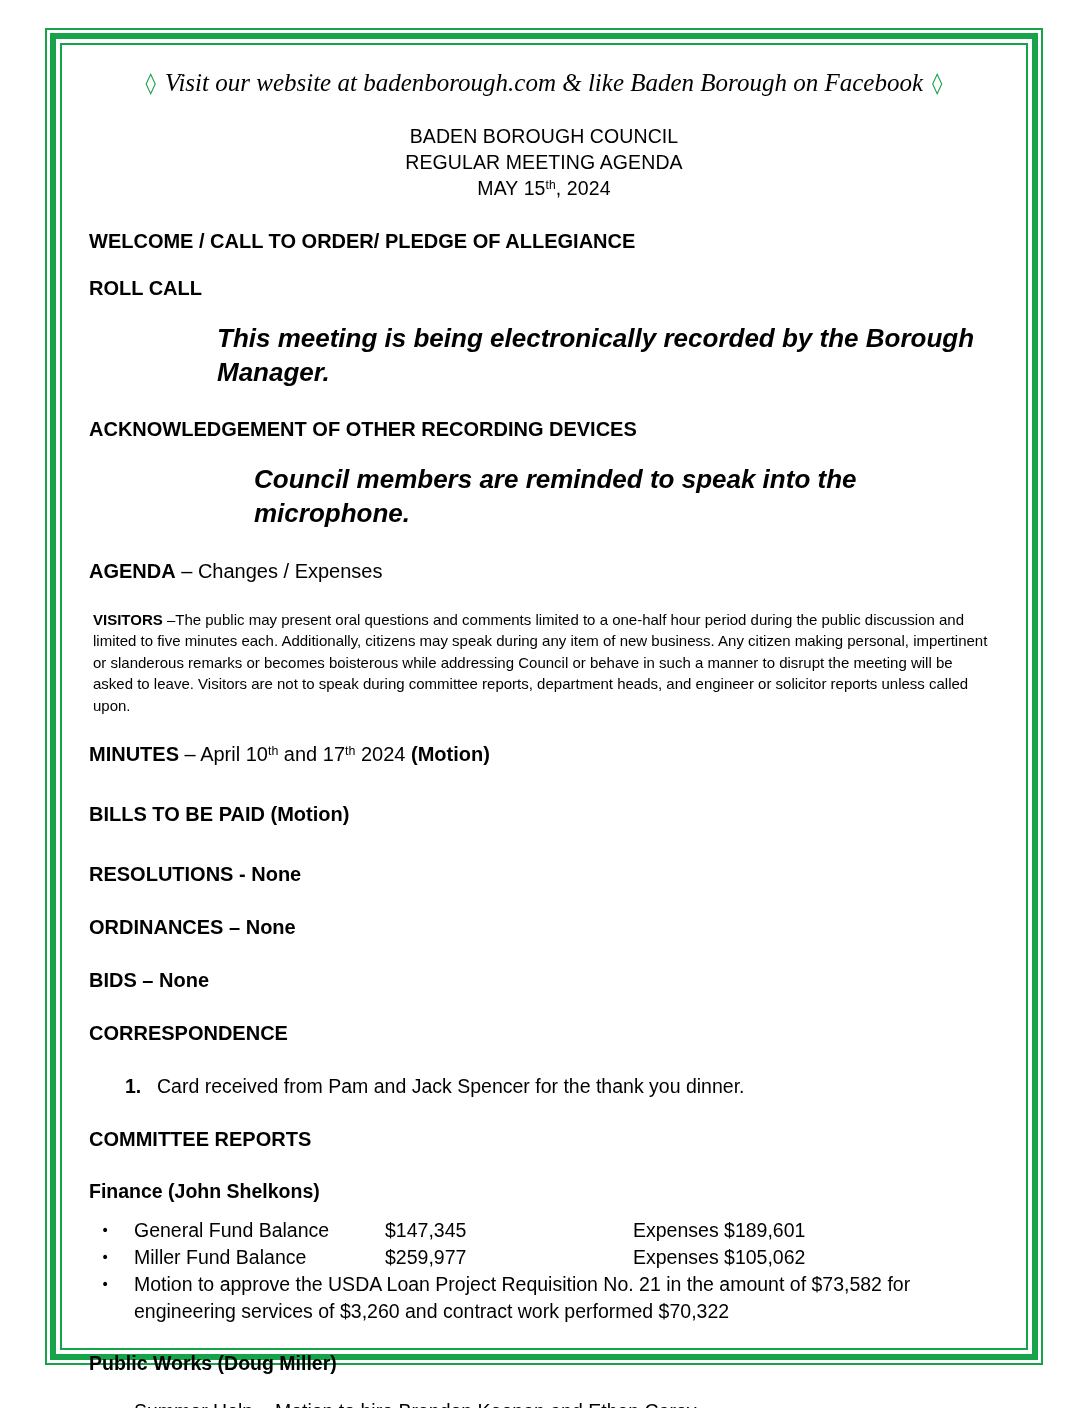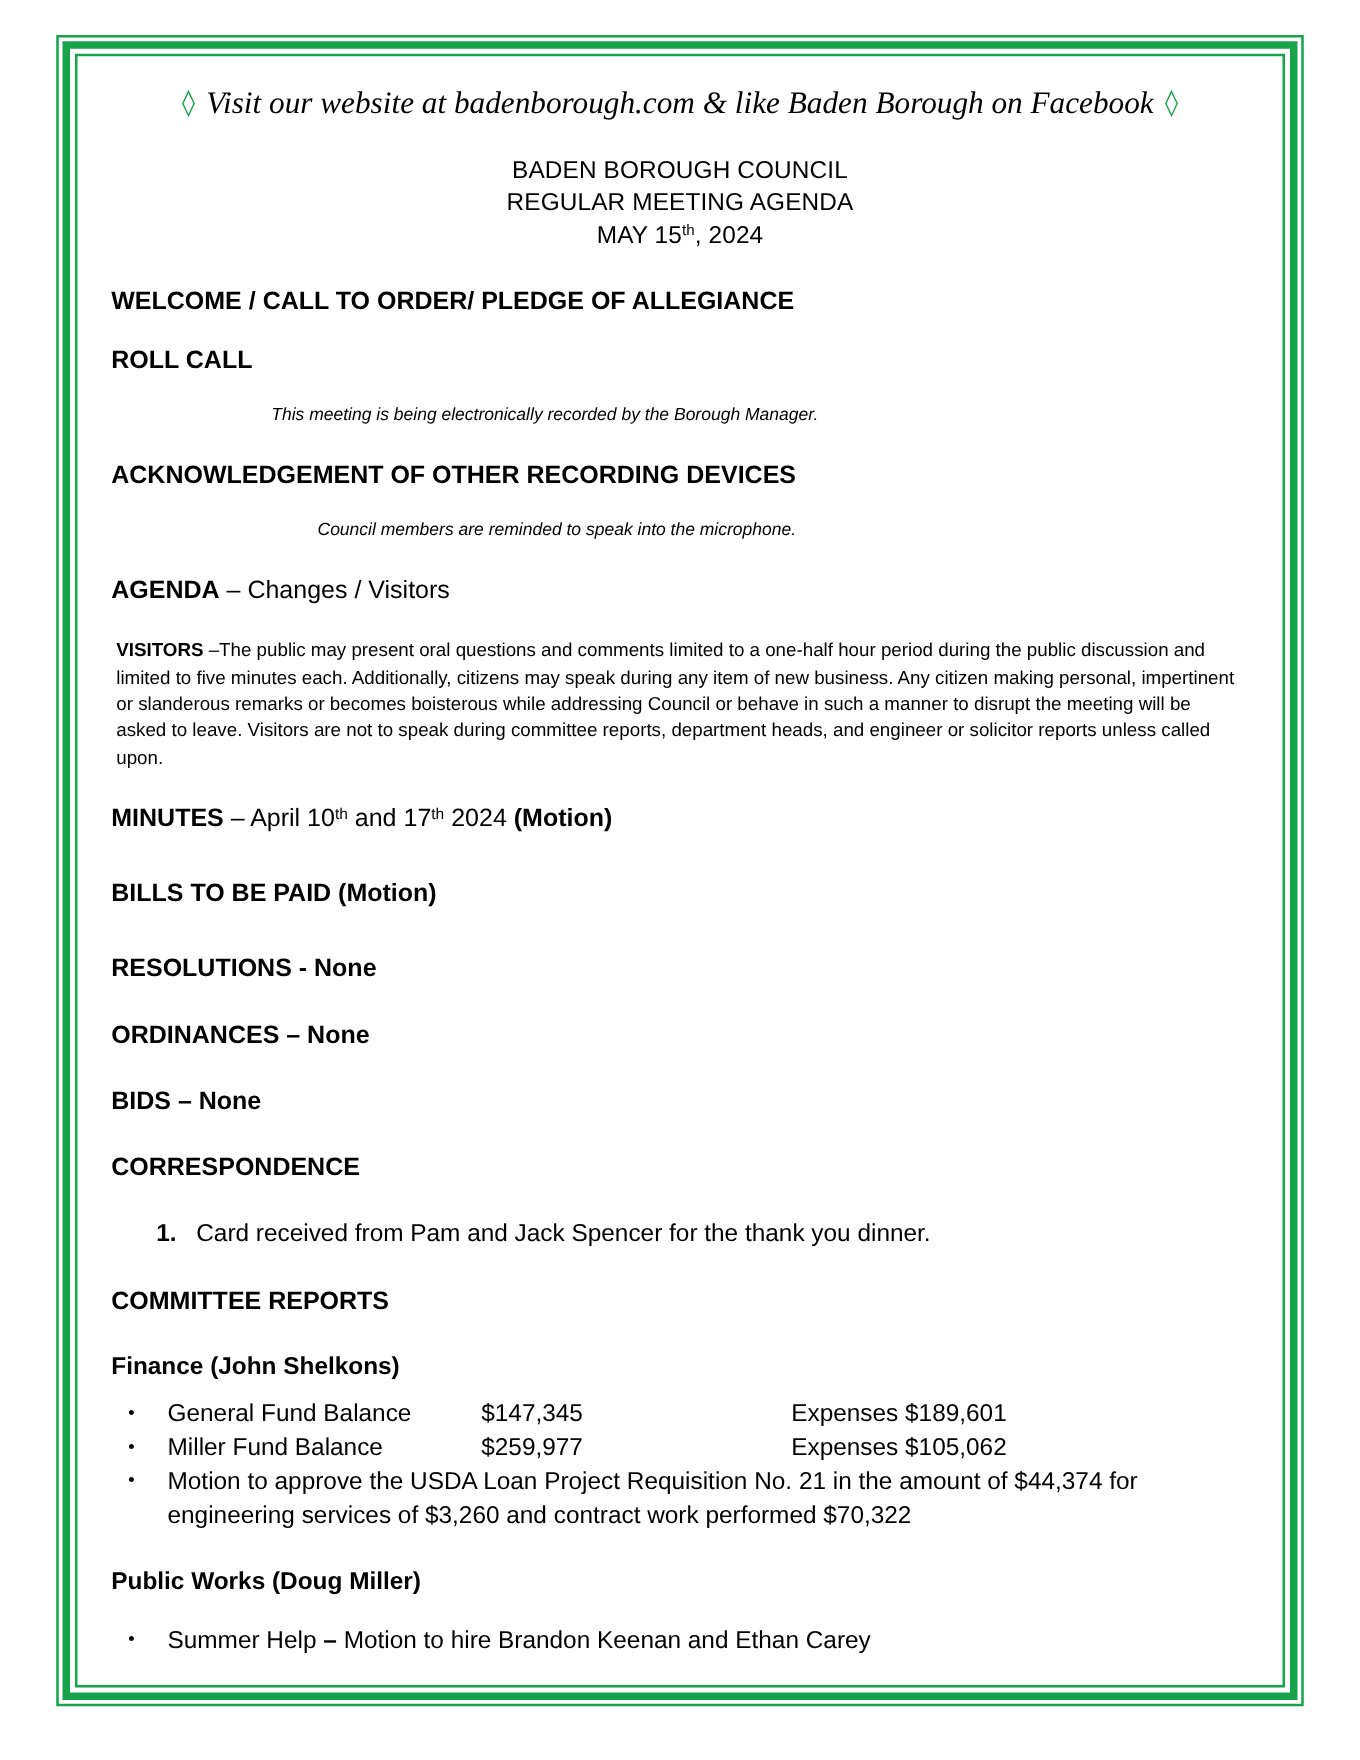--- a/index.html
+++ b/index.html
@@ -99,24 +99,25 @@
     margin: 0 0 0 0;
     line-height: 1.3;
   }
   .head-line .reg { font-weight: normal; }
 
   .gap-s  { height: 21px; }
   .gap-m  { height: 27px; }
   .gap-l  { height: 34px; }
 
   .italic-note {
-    font-size: 14px;
+    font-size: 26px;
     font-style: italic;
     line-height: 1.3;
     margin-left: 128px;
+    font-weight: bold;
   }
   .italic-note.indent-2 { margin-left: 165px; }
 
   .para {
     font-size: 15px;
     line-height: 1.43;
     text-align: left;
     margin: 4px;
   }
   .para b { font-weight: bold; }
@@ -188,21 +189,21 @@
 
     <div class="italic-note">This meeting is being electronically recorded by the Borough Manager.</div>
     <div class="gap-m"></div>
 
     <div class="head-line">ACKNOWLEDGEMENT OF OTHER RECORDING DEVICES</div>
     <div class="gap-s"></div>
 
     <div class="italic-note indent-2">Council members are reminded to speak into the microphone.</div>
     <div class="gap-m"></div>
 
-    <div class="head-line"><span>AGENDA</span><span class="reg"> – Changes / Visitors</span></div>
+    <div class="head-line"><span>AGENDA</span><span class="reg"> – Changes / Expenses</span></div>
     <div class="gap-s"></div>
 
     <div class="para"><b>VISITORS</b><span> –The public may present oral questions and comments limited to a one-half hour period during the public discussion and limited to five minutes each.  Additionally, citizens may speak during any item of new business.  Any citizen making personal, impertinent or slanderous remarks or becomes boisterous while addressing Council or behave in such a manner to disrupt the meeting will be asked to leave.  Visitors are not to speak during committee reports, department heads, and engineer or solicitor reports unless called upon.</span></div>
     <div class="gap-s"></div>
 
     <div class="head-line"><span>MINUTES</span><span class="reg"> – April 10</span><sup class="reg">th</sup><span class="reg"> and 17</span><sup class="reg">th</sup><span class="reg"> 2024  </span><span>(Motion)</span></div>
     <div class="gap-l"></div>
 
     <div class="head-line">BILLS TO BE PAID  (Motion)</div>
     <div class="gap-l"></div>
@@ -243,21 +244,21 @@
       <li class="bullet-item">
         <span class="bullet-dot">•</span>
         <span class="bullet-body fin-row">
           <span class="fin-label">Miller Fund Balance</span>
           <span class="fin-value">$259,977</span>
           <span class="fin-exp">Expenses $105,062</span>
         </span>
       </li>
       <li class="bullet-item">
         <span class="bullet-dot">•</span>
-        <span class="bullet-body">Motion to approve the USDA Loan Project Requisition No. 21 in the amount of $44,374 for engineering services of $3,260 and contract work performed $70,322</span>
+        <span class="bullet-body">Motion to approve the USDA Loan Project Requisition No. 21 in the amount of $73,582 for engineering services of $3,260 and contract work performed $70,322</span>
       </li>
     </ul>
 
     <div class="gap-m"></div>
 
     <div class="sub-head">Public Works (Doug Miller)</div>
     <div class="gap-s"></div>
 
     <ul class="bullet-list">
       <li class="bullet-item">

